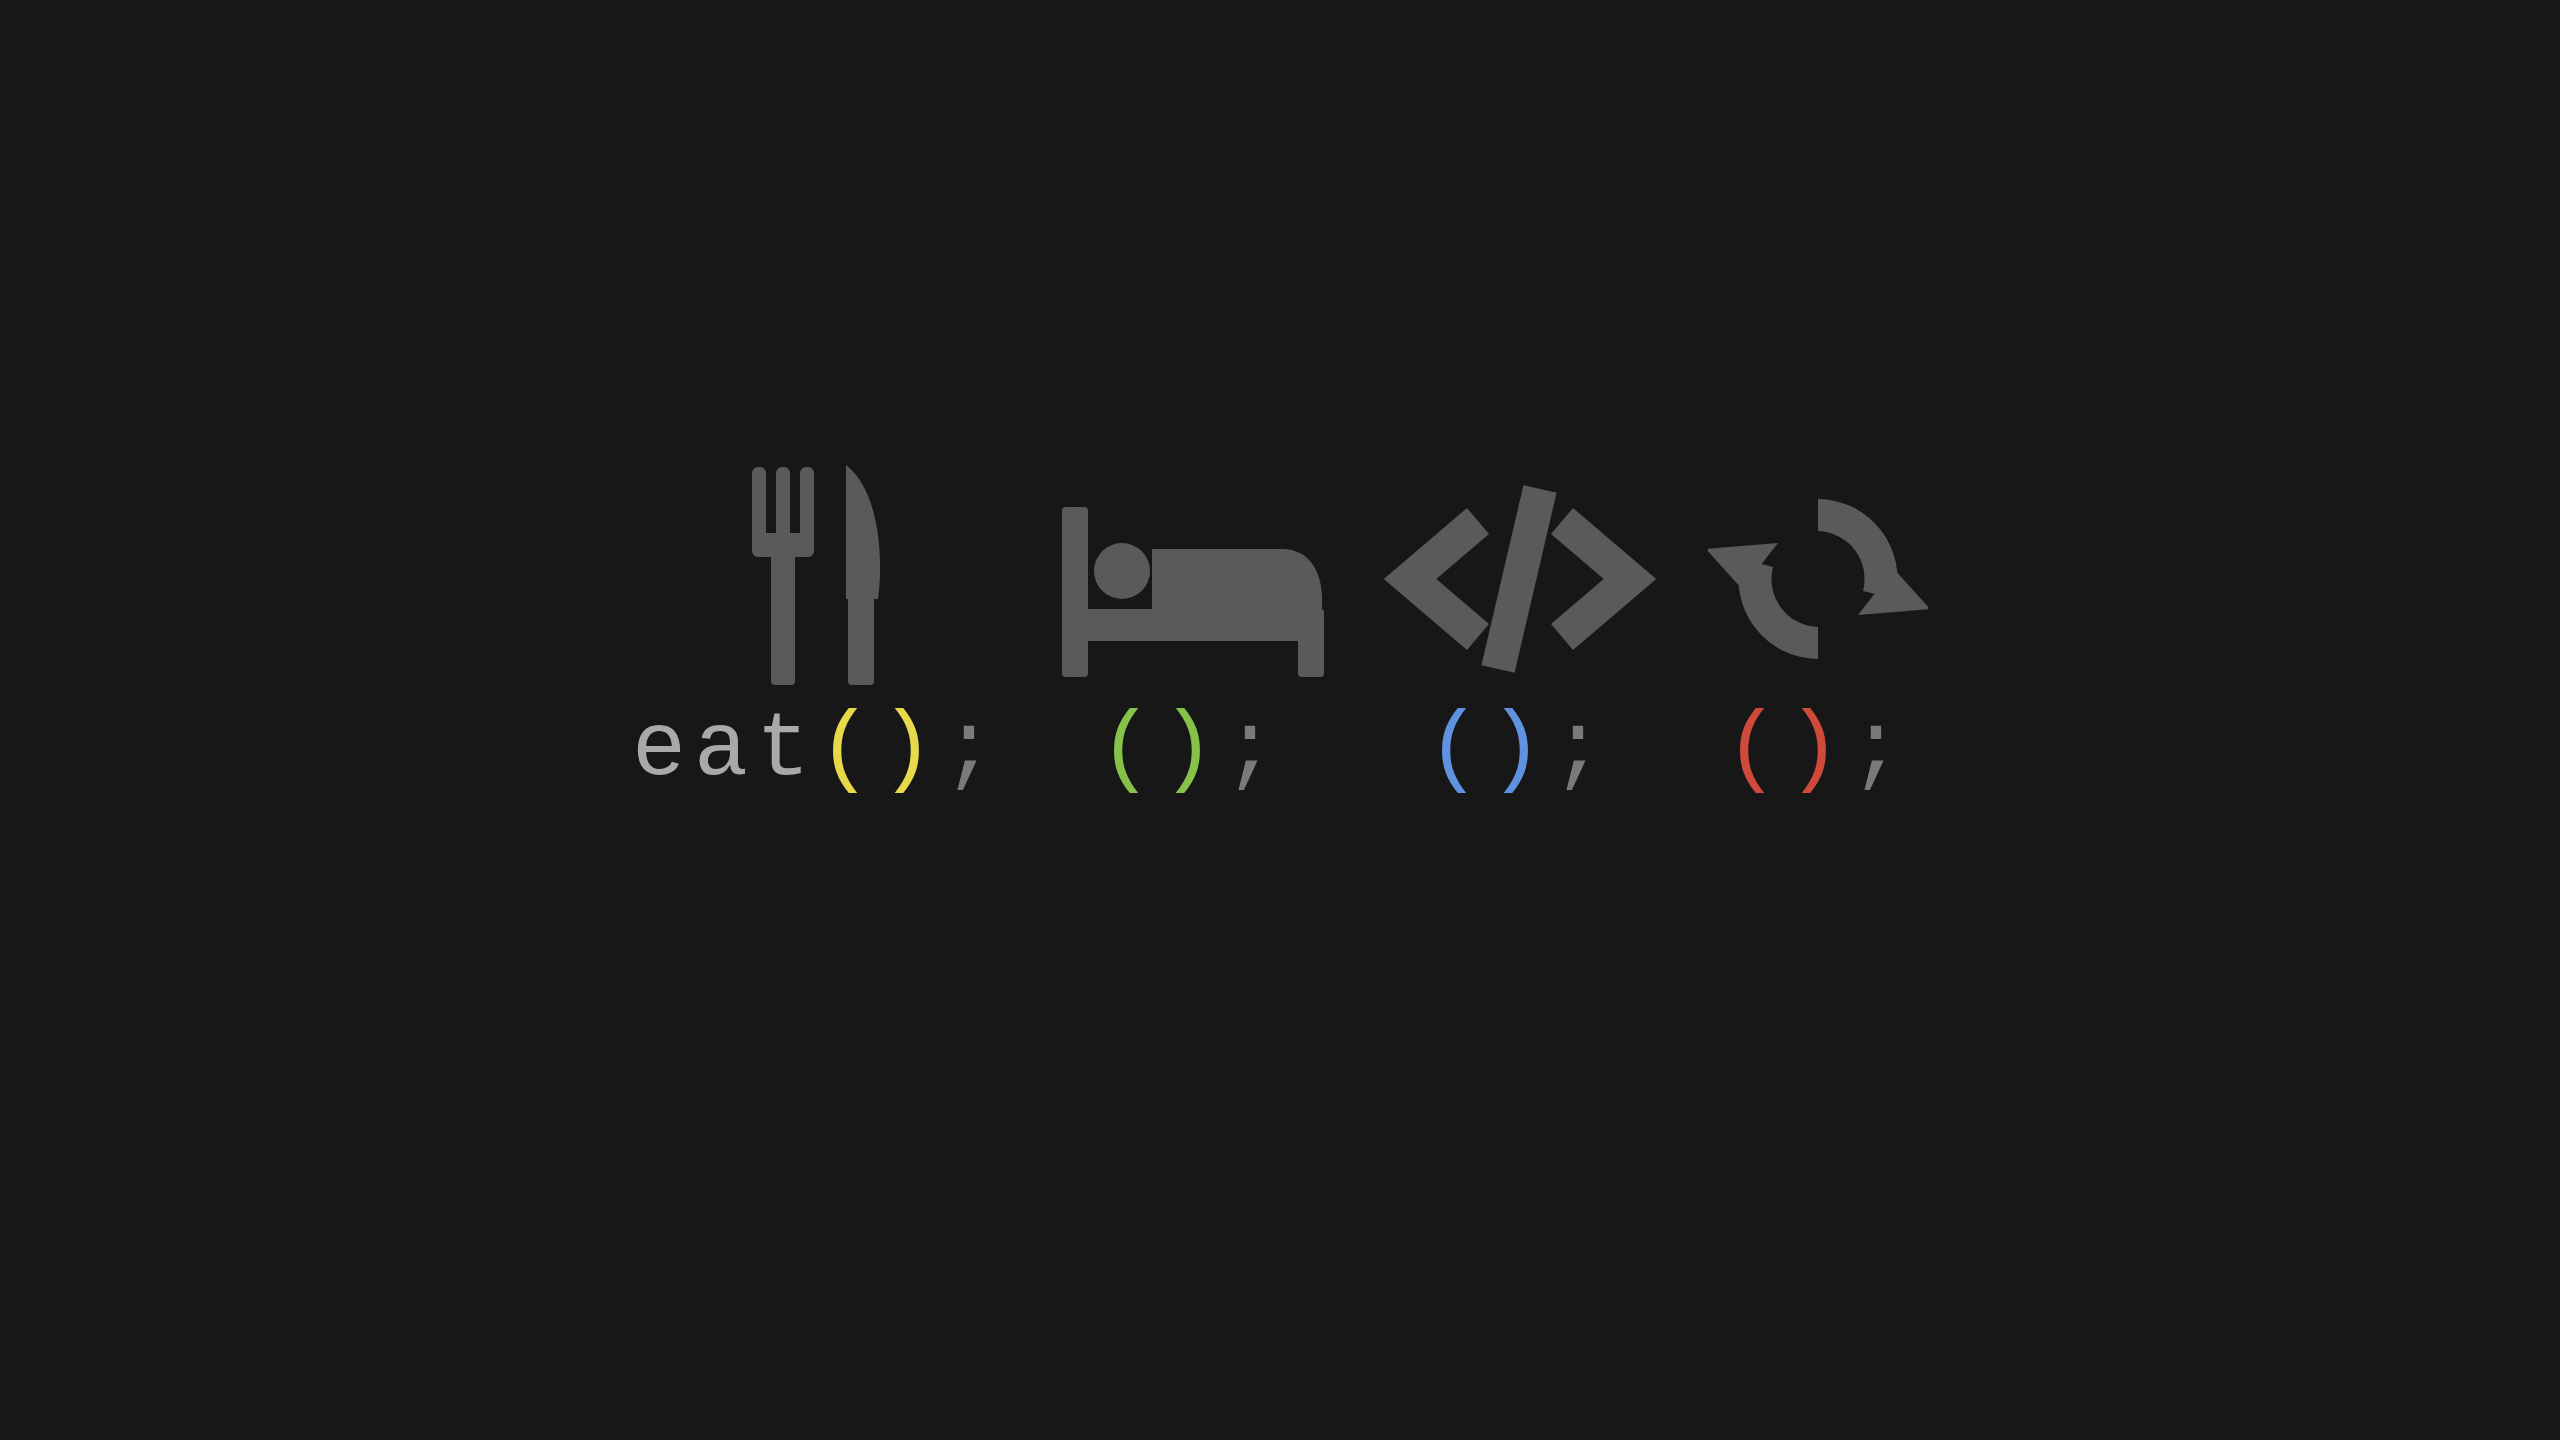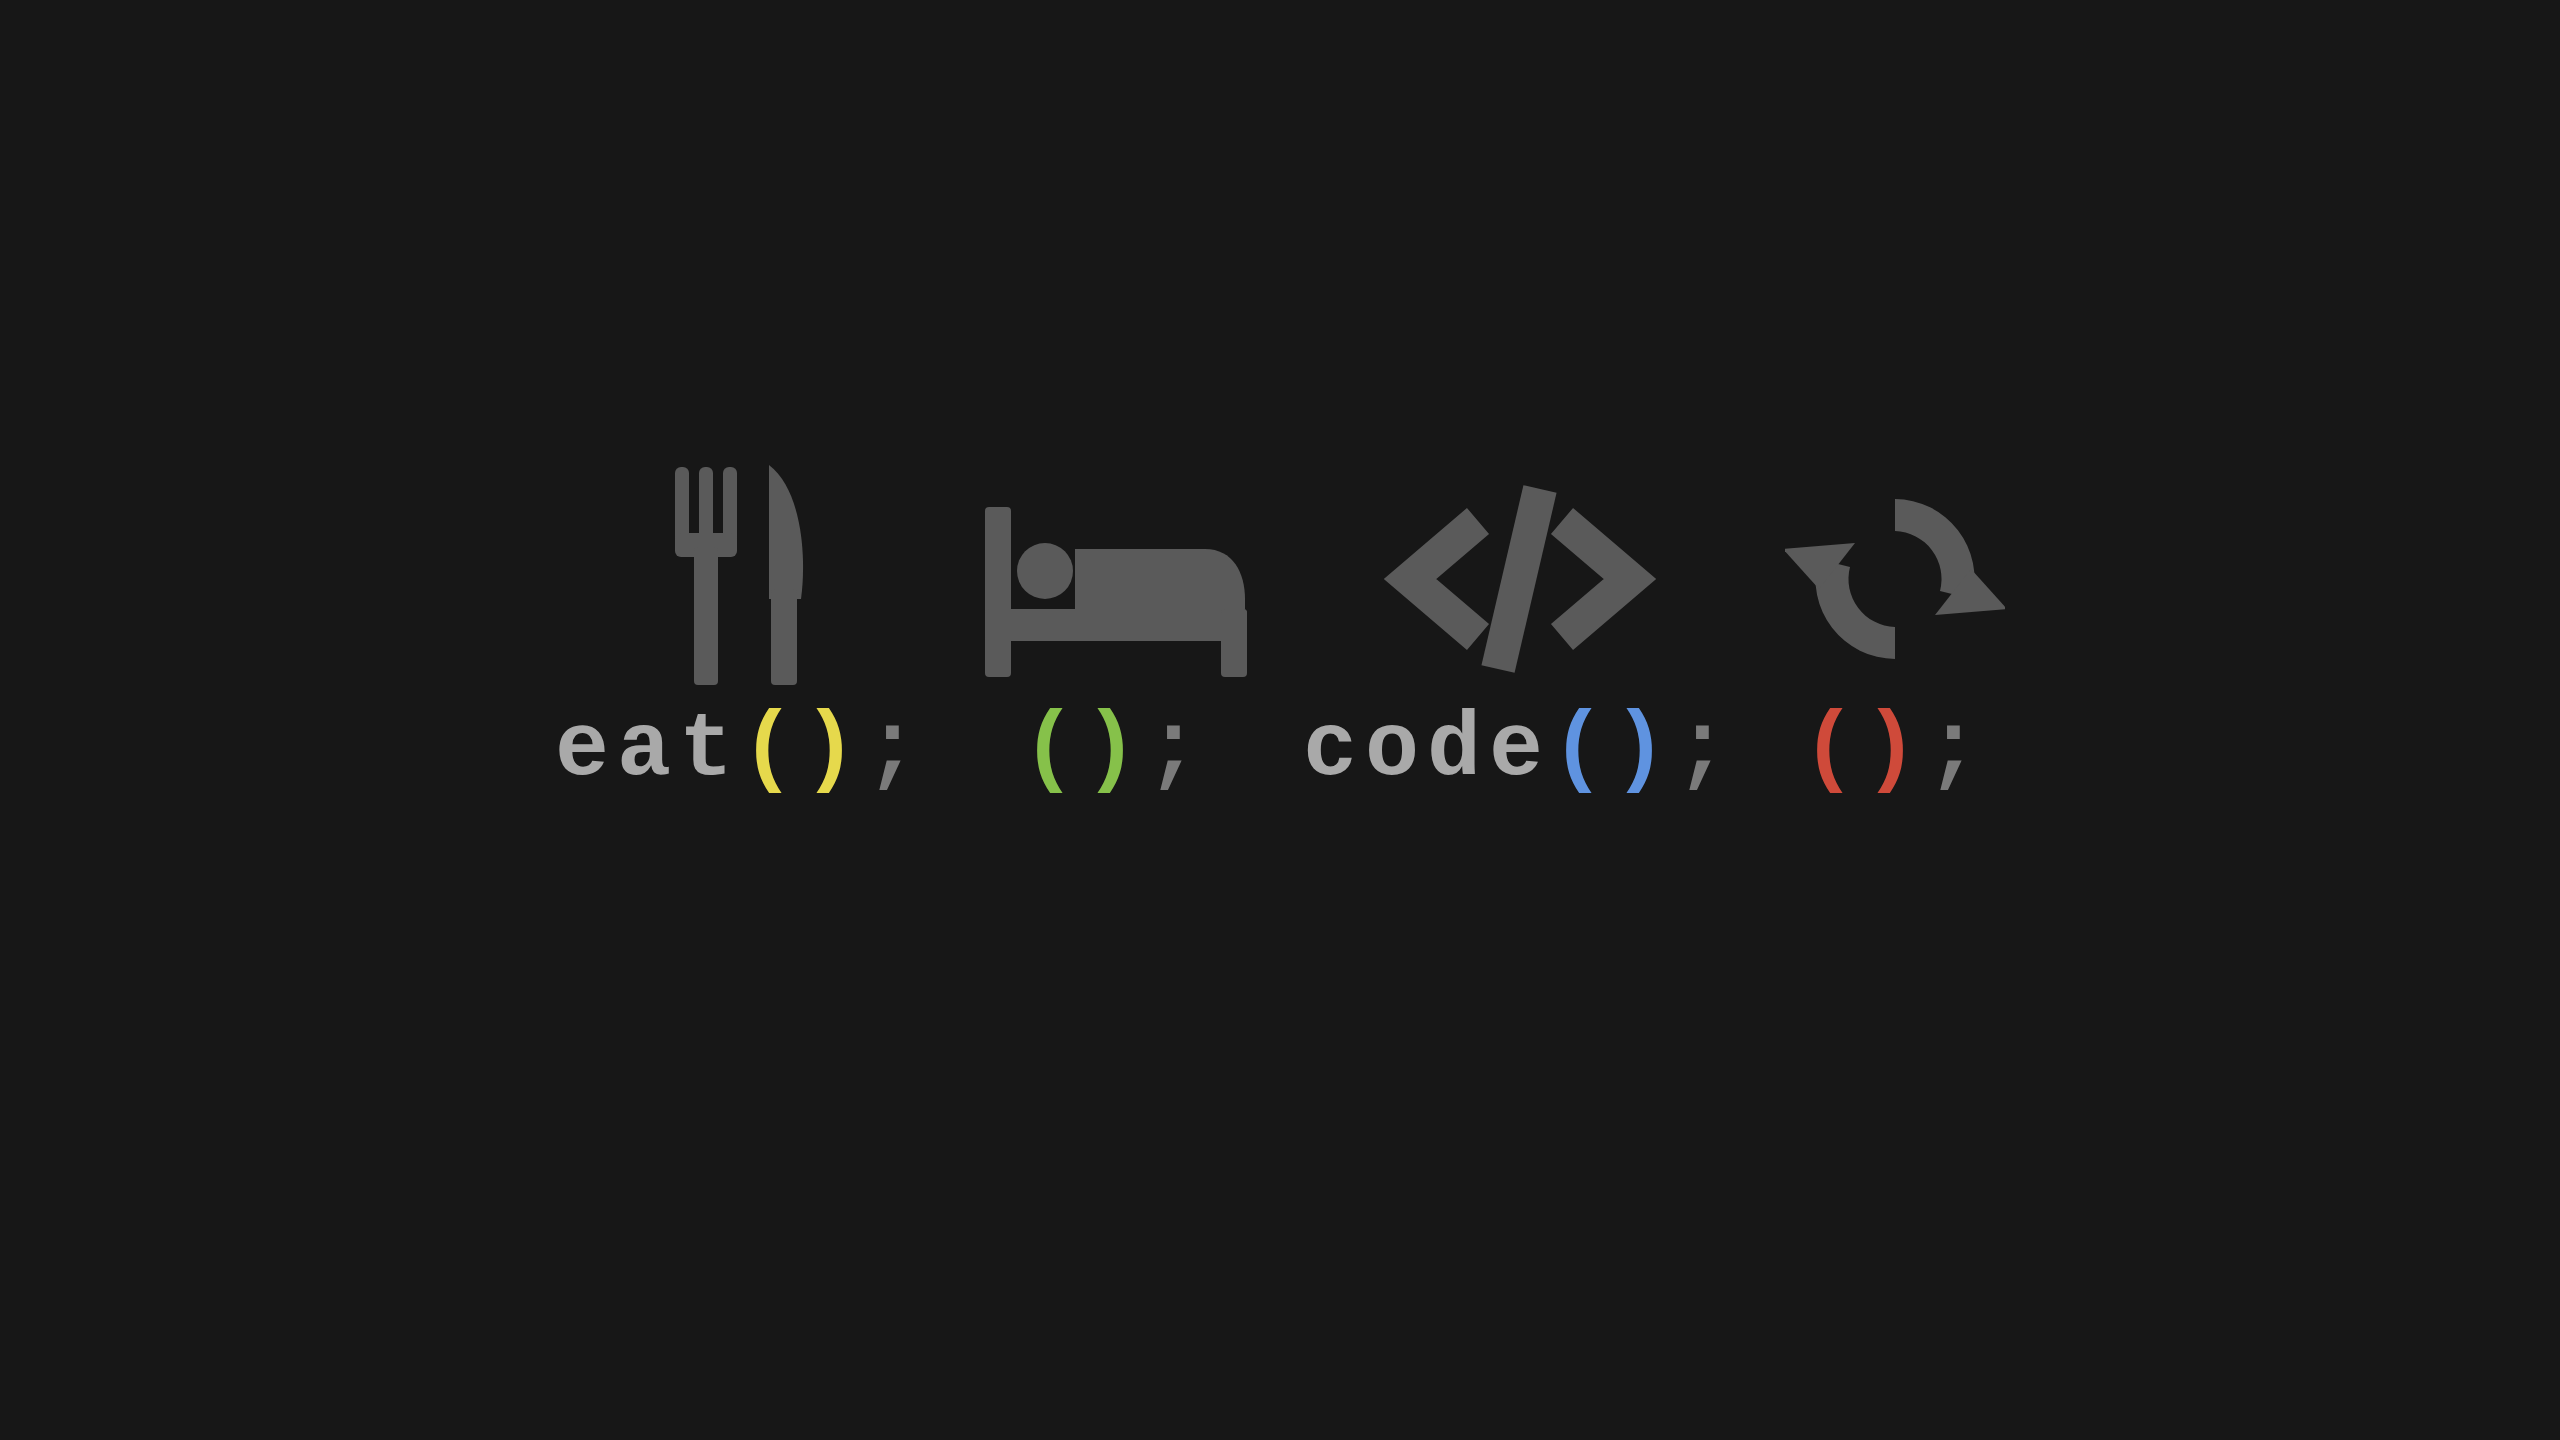--- a/index.html
+++ b/index.html
@@ -16,21 +16,20 @@
       justify-content: center;
       font-family: "Consolas", "Courier New", monospace;
       overflow: hidden;
     }
     .container {
       display: flex;
       flex-direction: row;
       gap: 48px;
       align-items: center;
       transform: translateY(-90px);
-      font-weight: bold;
     }
     .item {
       display: flex;
       flex-direction: column;
       align-items: center;
       gap: 10px;
     }
     .icon-wrap {
       height: 230px;
       display: flex;
@@ -110,21 +109,20 @@
     <div class="icon-wrap">
       <svg width="280" height="220" viewBox="0 0 280 220">
         <g stroke="#5a5a5a" stroke-width="34" fill="none" stroke-linecap="butt">
           <polyline points="98,52 30,110 98,168"></polyline>
           <polyline points="182,52 250,110 182,168"></polyline>
           <line x1="160" y1="20" x2="118" y2="200"></line>
         </g>
       </svg>
     </div>
     <div class="label-wrap">
-      <span class="fn">code</span>
         <span class="paren-blue">(</span>
         <span class="paren-blue">)</span>
         <span class="semi">;</span>
     </div>
   </div>
 
   <div class="item">
     <div class="icon-wrap">
       <svg width="220" height="220" viewBox="0 0 220 220">
         <path d="M110 30 A80 80 0 0 1 187 130 L155 122 A48 48 0 0 0 110 62 Z"></path>

